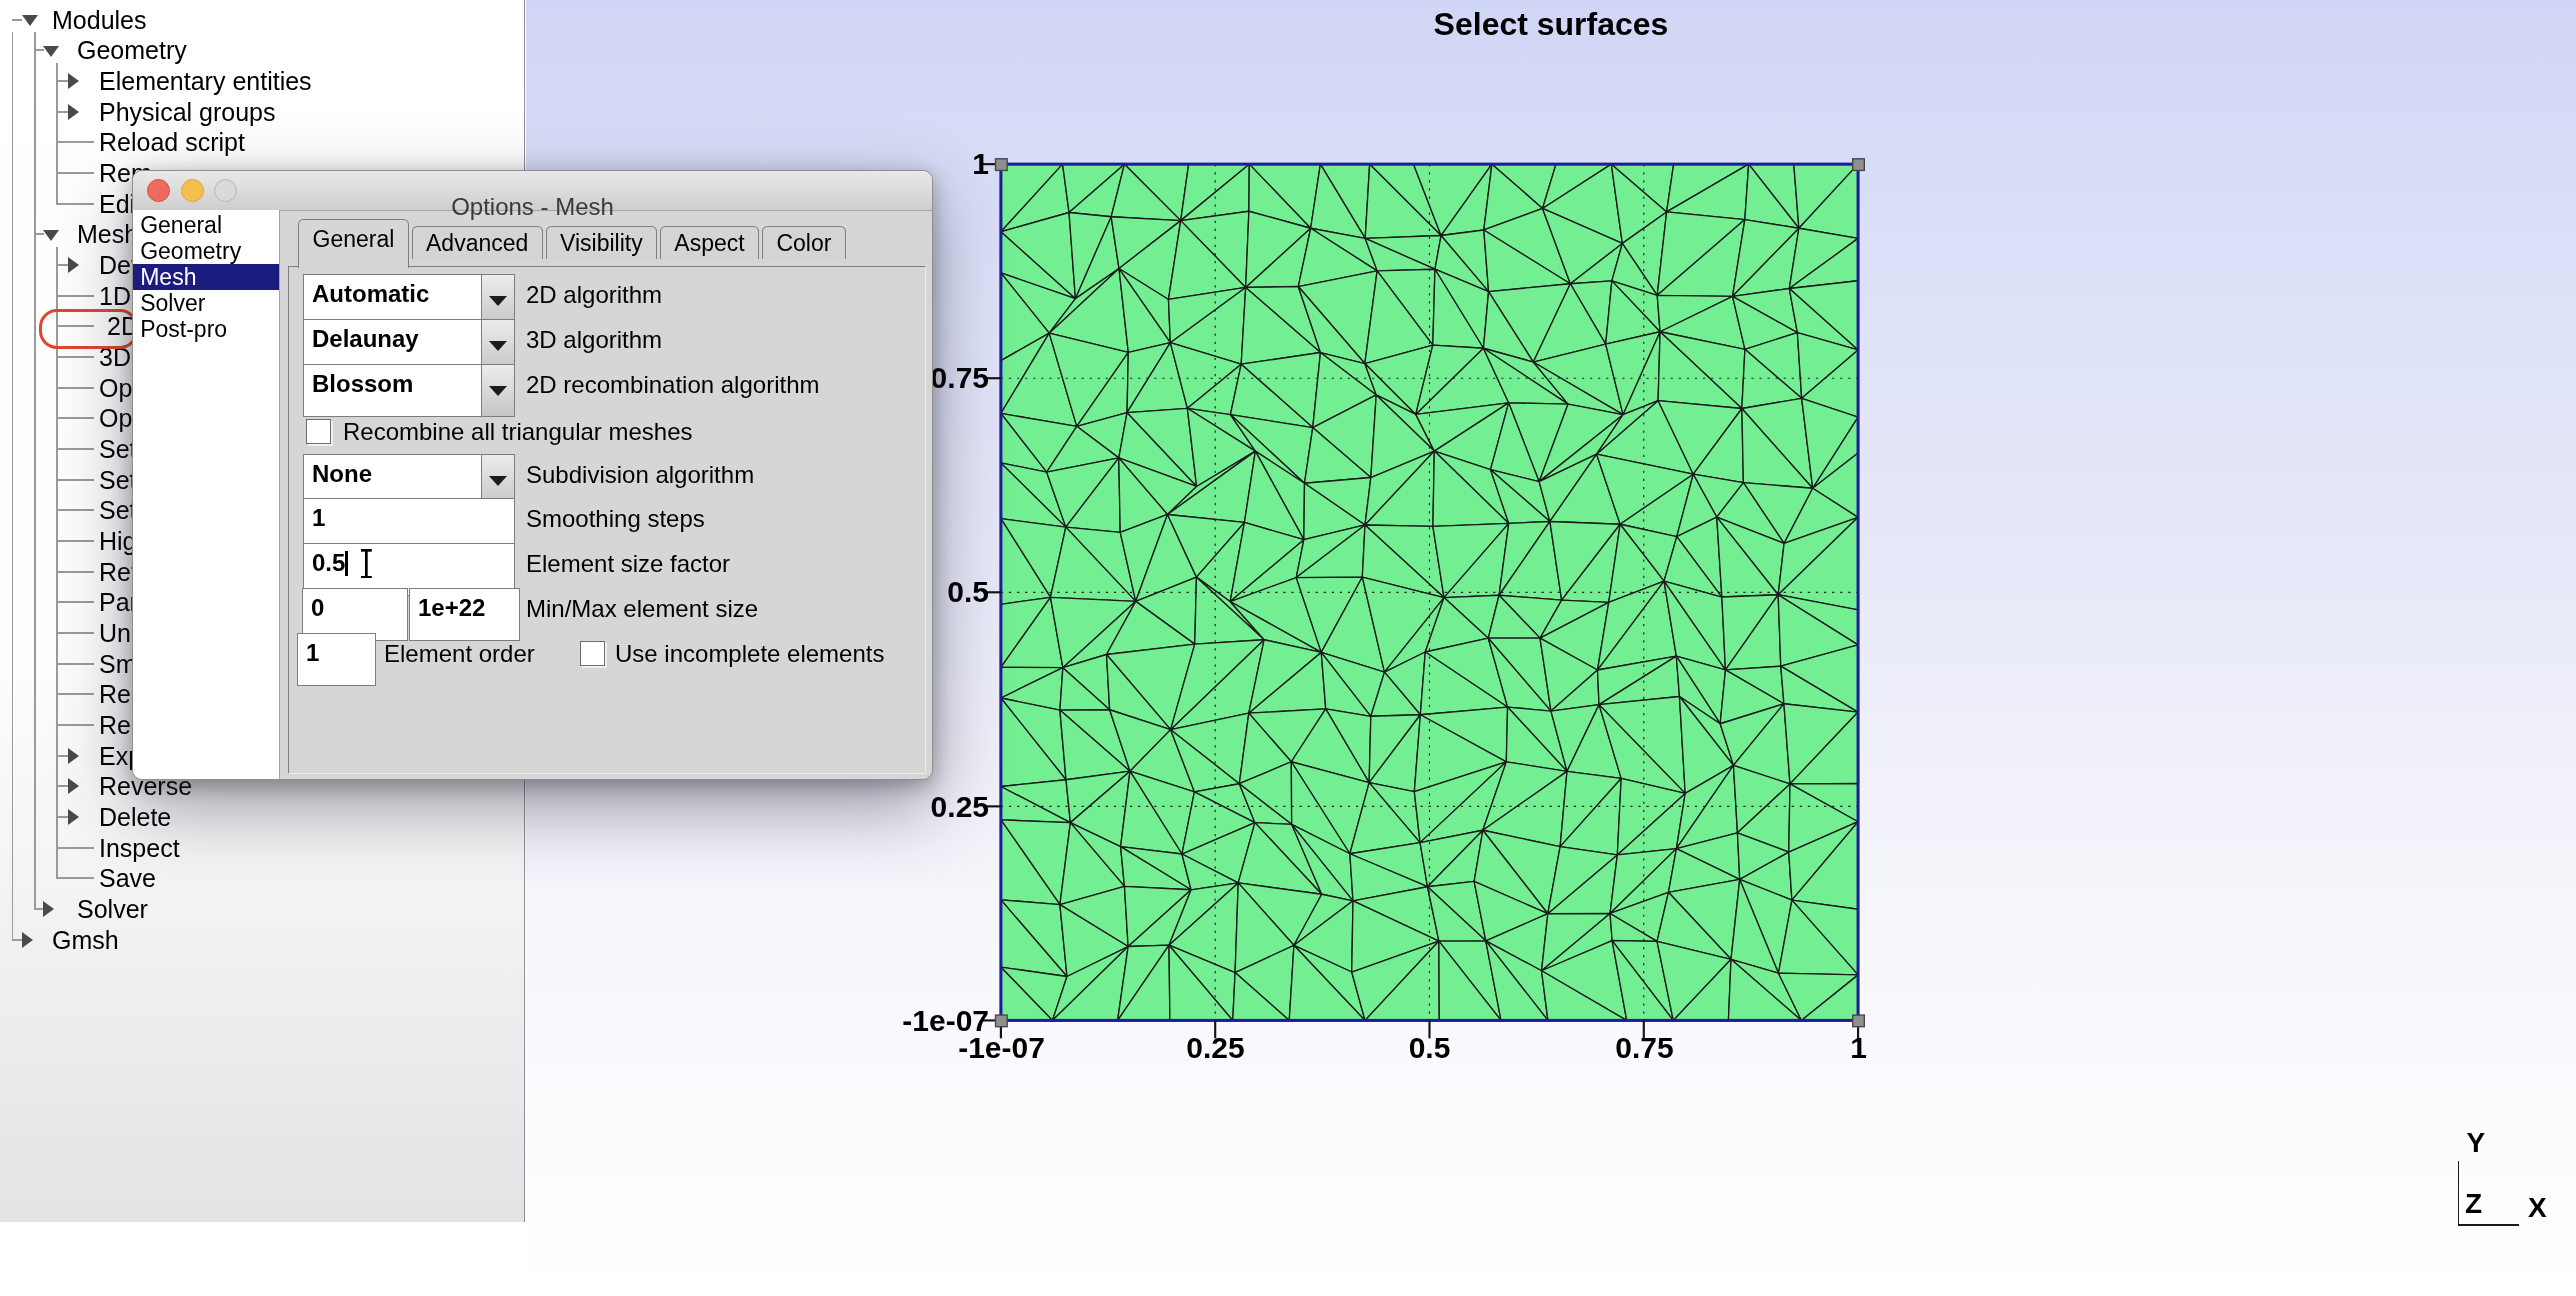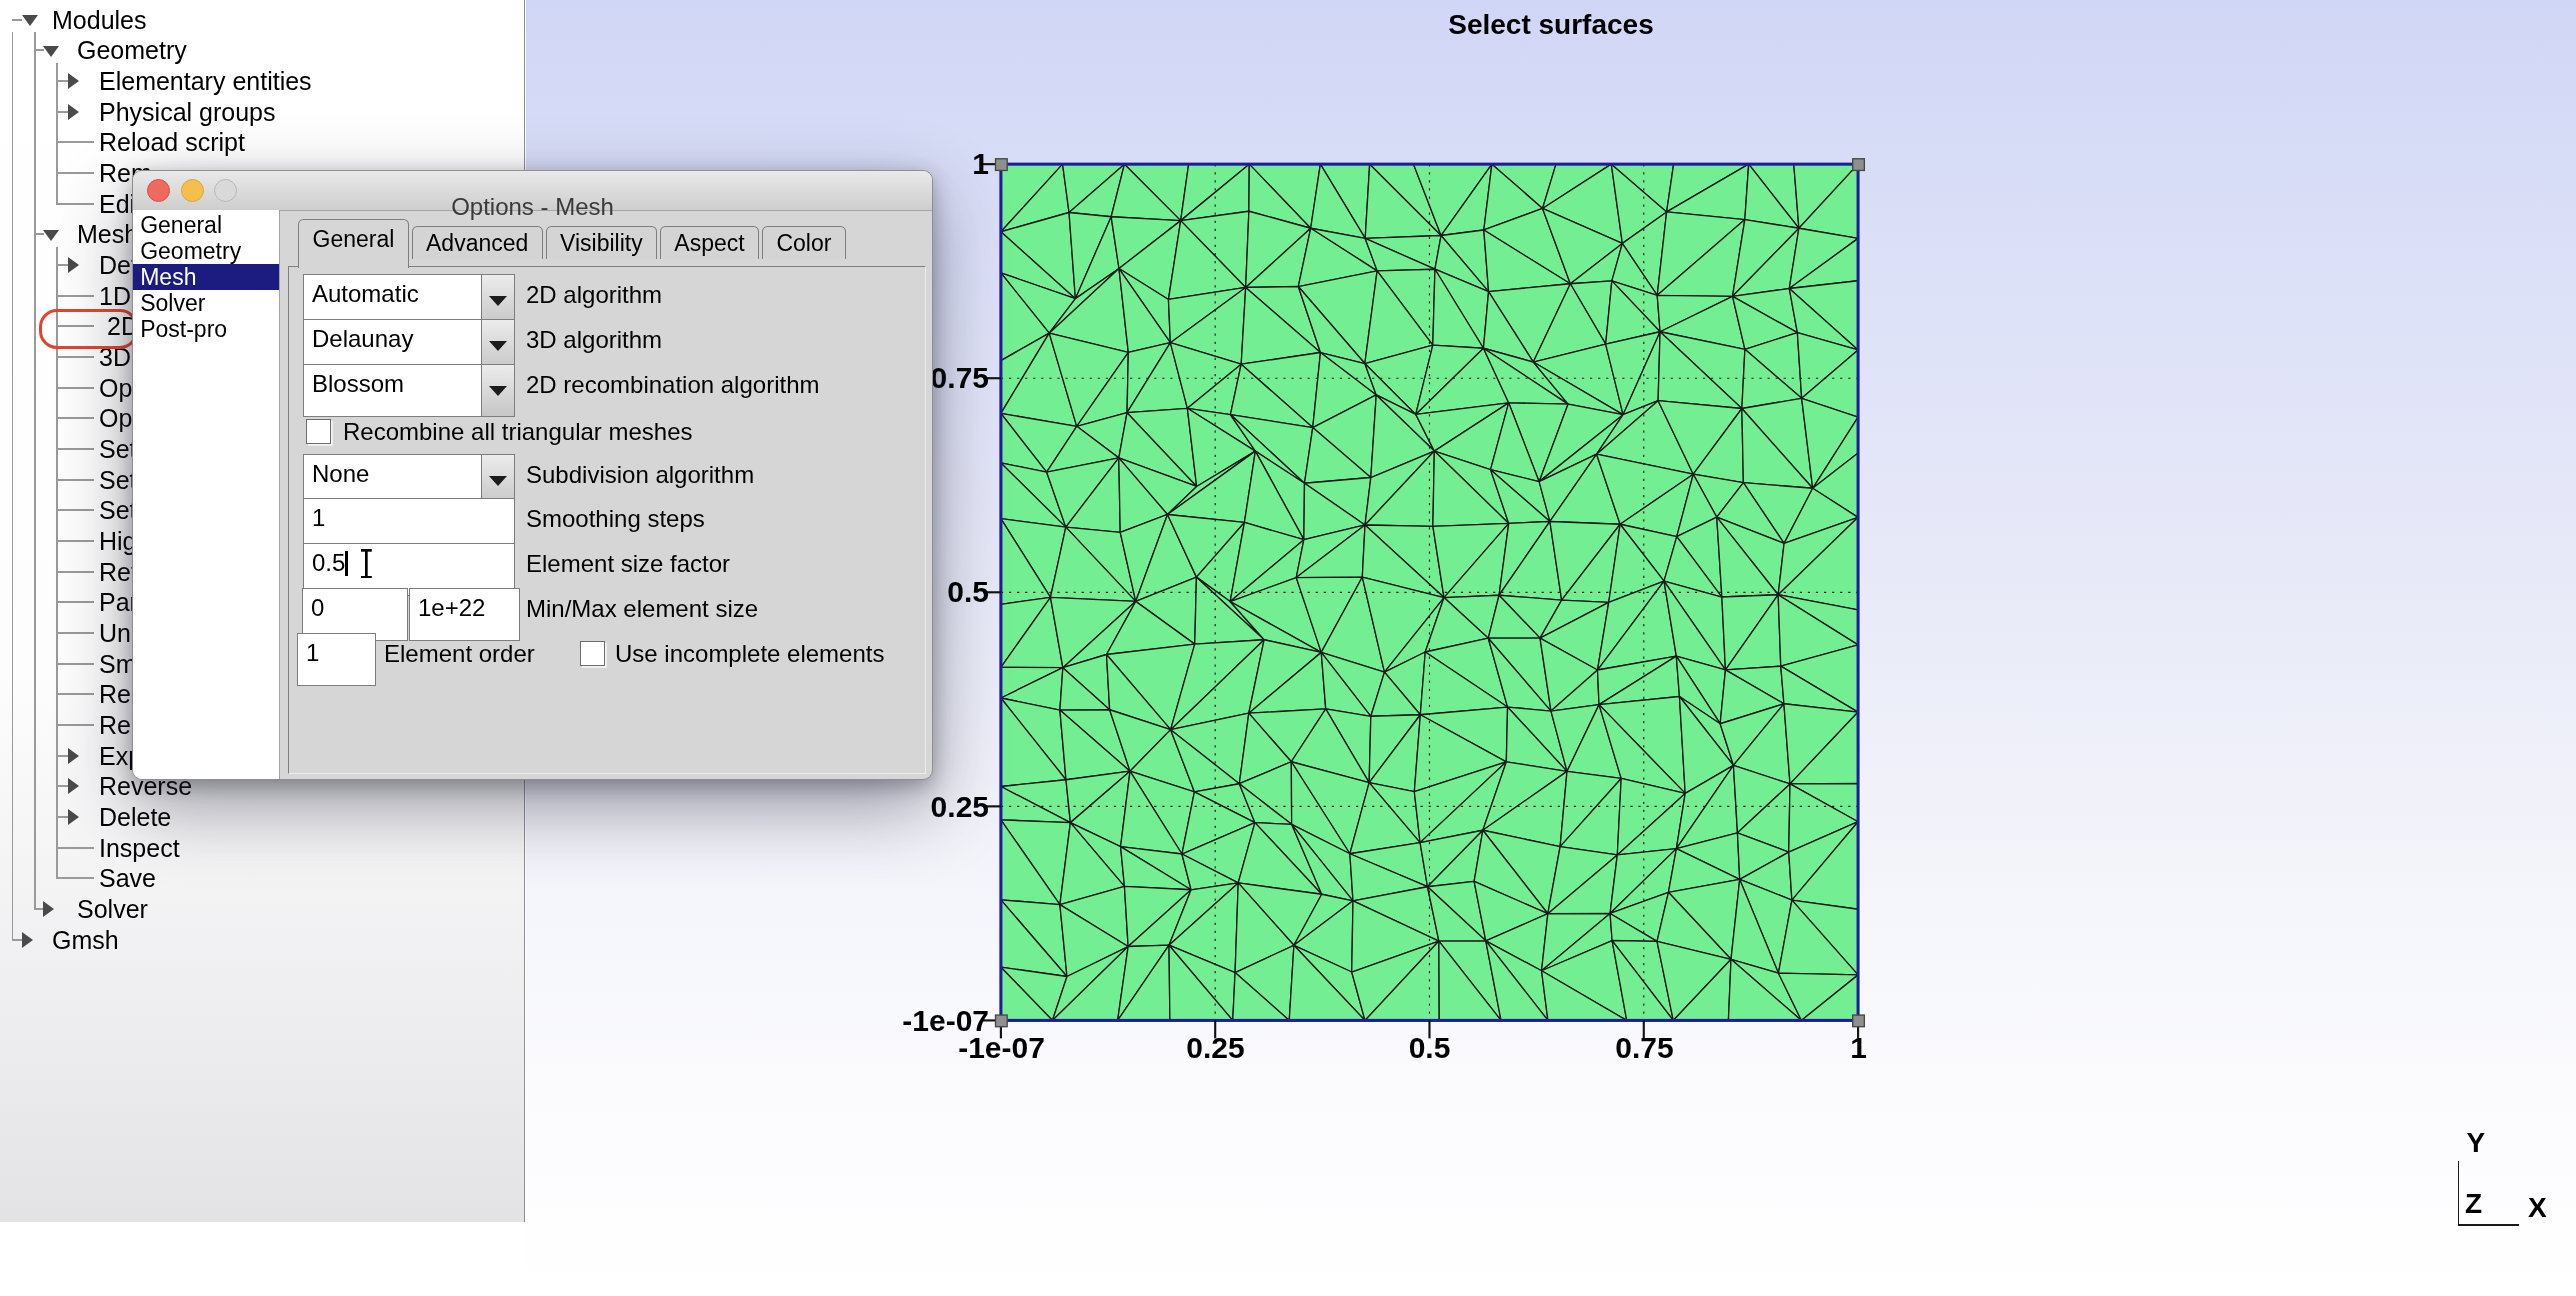--- a/index.html
+++ b/index.html
@@ -20,21 +20,21 @@
             border-top:11.7px solid #4a4a4a;}
   .arr.closed{top:7.2px;border-top:8px solid transparent;border-bottom:8px solid transparent;
             border-left:11.7px solid #4a4a4a;}
   #annot-ellipse{position:absolute;left:39px;top:309px;width:93px;height:34px;
     border:3.6px solid #df4630;border-radius:18px;z-index:4;}
 
   
   #canvas{position:absolute;left:526px;top:0;width:2050px;height:1296px;z-index:1;
     background:linear-gradient(180deg,#d0d6f5 0%,#dde1f8 22%,#e8eaf8 46%,#f3f4fa 66%,#fbfbfe 84%,#ffffff 100%);}
   #heading{position:absolute;left:0;top:5.4px;width:100%;text-align:center;
-    font-size:28px;font-weight:600;line-height:39px;}
+    font-size:32px;font-weight:600;line-height:39px;}
   #mesh-svg{position:absolute;left:448px;top:155px;}
   .axlab{position:absolute;font-size:30px;font-weight:600;white-space:nowrap;}
   .xlab{width:179px;text-align:center;}
   .ylab{width:131px;text-align:right;}
   #triad{position:absolute;left:1919px;top:1127px;width:126px;height:108px;}
   #triad .tl{position:absolute;font-size:28px;font-weight:600;}
   #triad .vline{position:absolute;left:12.6px;top:34px;width:1.8px;height:63px;background:#1a1a1a;}
   #triad .hline{position:absolute;left:12.6px;top:97px;width:61px;height:1.8px;background:#1a1a1a;}
 
   
@@ -51,21 +51,21 @@
   #cat-list{position:absolute;left:0;top:39px;bottom:0;width:147px;background:#fff;
     border-right:0.9px solid #a3a3a3;padding-top:1.8px;box-sizing:border-box;}
   .cat{height:26px;line-height:26px;font-size:23px;padding-left:7.2px;white-space:nowrap;}
   .cat.sel{background:#1b1b80;color:#fff;}
   #content-frame{position:absolute;left:155px;top:95px;width:638px;height:508px;
     background:#d6d6d6;border:1.8px solid;border-color:#7e7e7e #ededed #ededed #7e7e7e;box-sizing:border-box;}
   #tabs{position:absolute;left:165px;top:48px;height:52px;display:flex;gap:2.7px;z-index:3;}
   .tab{background:#d4d4d4;border:1.8px solid #7e7e7e;border-bottom:none;border-radius:5.4px 5.4px 0 0;
     font-size:23px;padding:0 13.5px;height:32px;line-height:32px;margin-top:7.2px;box-sizing:content-box;}
   .tab.active{margin-top:0;height:48px;line-height:39px;background:#d6d6d6;}
-  .drop,.tin{position:absolute;height:53px;background:#fff;border:1.8px solid #7d7d7d;box-sizing:border-box;}
+  .drop,.tin{position:absolute;height:53px;background:#fff;border:1.8px solid #7d7d7d;box-sizing:border-box;font-weight:bold;}
   .drop .val,.tin .val{display:inline-block;line-height:38px;font-size:24px;padding-left:8px;white-space:nowrap;}
   .drop .btn{position:absolute;right:0;top:0;bottom:0;width:32px;border-left:1.8px solid #7d7d7d;
     background:linear-gradient(#ececec,#c6c6c6);}
   .drop .btn i{position:absolute;left:50%;top:50%;margin:-4.5px 0 0 -9px;width:0;height:0;
     border-left:9px solid transparent;border-right:9px solid transparent;border-top:10.8px solid #1c1c1c;}
   .cbx{position:absolute;width:25px;height:25px;background:#fff;border:1.8px solid #6d6d6d;
     box-sizing:border-box;box-shadow:1.8px 1.8px 0 rgba(255,255,255,.7);}
   .flabel{position:absolute;font-size:24px;line-height:41px;white-space:nowrap;}
   .caret{display:inline-block;width:2.7px;height:25px;background:#000;vertical-align:-5.4px;}
   .ibeam{display:inline-block;width:14.4px;height:29px;margin-left:10.8px;vertical-align:-7.2px;

